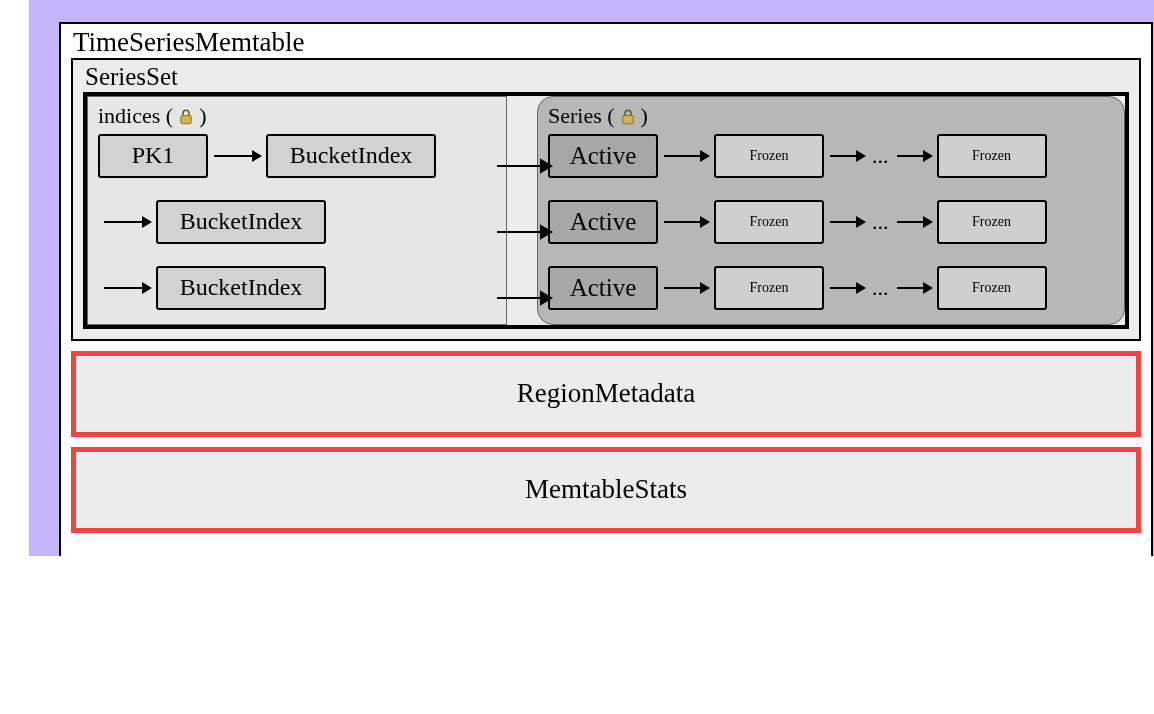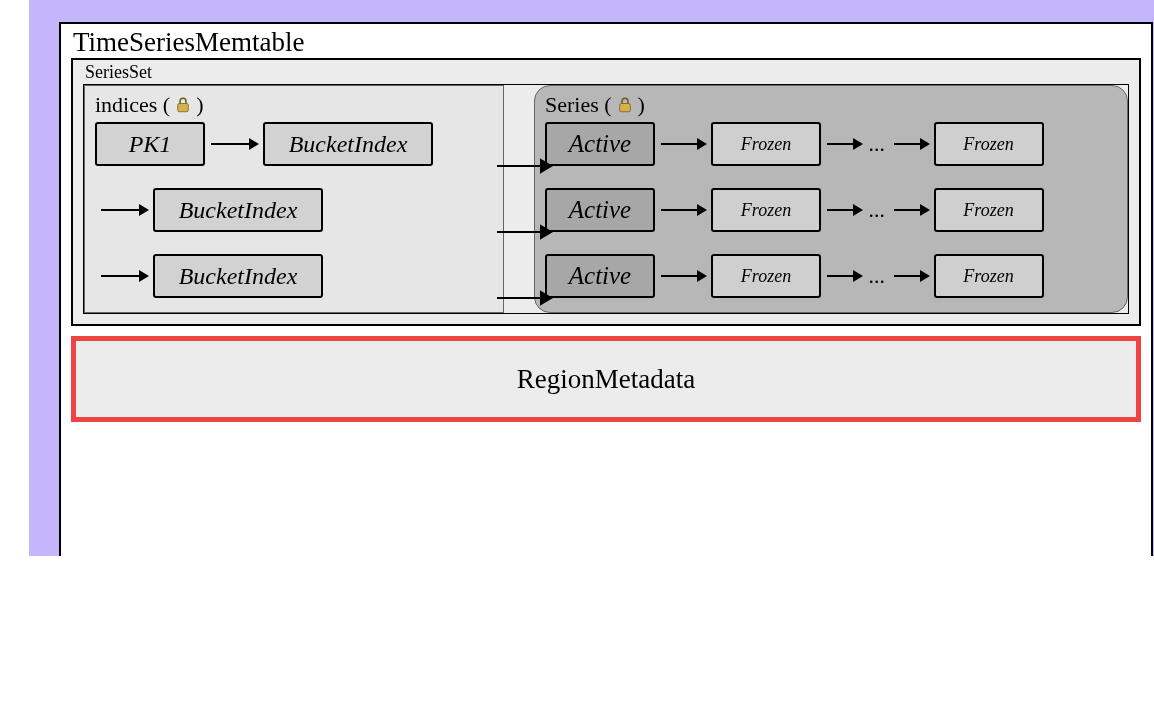--- a/index.html
+++ b/index.html
@@ -32,27 +32,27 @@
     padding-left: 2px;
     padding-top: 2px;
   }
   .series-set {
     border: 2px solid #000;
     background: #ececec;
     position: relative;
     padding: 0 10px 10px 10px;
   }
   .ss-title {
-    font-size: 18px;
+    font-size: 25px;
     padding-left: 2px;
     padding-top: 2px;
     line-height: 1.2;
   }
   .ss-body {
-    border: 1px solid #000000;
+    border: 4px solid #000000;
     background: #ececec;
     display: flex;
     gap: 30px;
     padding: 0;
   }
   .panel {
     border: 1px solid #666;
     padding: 6px 10px 14px 10px;
     position: relative;
   }
@@ -75,42 +75,41 @@
   }
   .rows {
     display: flex;
     flex-direction: column;
     gap: 22px;
   }
   .row {
     display: flex;
     align-items: center;
     gap: 0;
-    font-style: italic;
   }
   .box {
     border: 2px solid #000;
     background: #d2d2d2;
     height: 44px;
     display: flex;
     align-items: center;
     justify-content: center;
     font-size: 24px;
     border-radius: 3px;
   }
   .box-dark {
     background: #a7a7a7;
   }
   .box-light-in-series {
     background: #cfcfcf;
   }
   .pk { width: 110px; }
   .bidx { width: 170px; }
   .act { width: 110px; font-size: 25px; }
-  .frz { width: 110px; font-size: 18px; }
+  .frz { width: 110px; font-size: 14px; }
 
   .arrow {
     display: inline-flex;
     align-items: center;
     padding: 0 4px 0 6px;
   }
   .arrow svg { display: block; }
 
   .dots {
     font-size: 22px;
@@ -293,14 +292,15 @@
             <polygon points="468,100 478,106 468,112"></polygon>
           <line x1="424" y1="172" x2="468" y2="172"></line>
             <polygon points="468,166 478,172 468,178"></polygon>
           <line x1="424" y1="238" x2="468" y2="238"></line>
             <polygon points="468,232 478,238 468,244"></polygon>
         </g>
       </svg>
     </div>
 
     <div class="block-row">RegionMetadata</div>
+    <div class="block-row">MemtableStats</div>
   </div>
 </div>
 
 </body></html>

